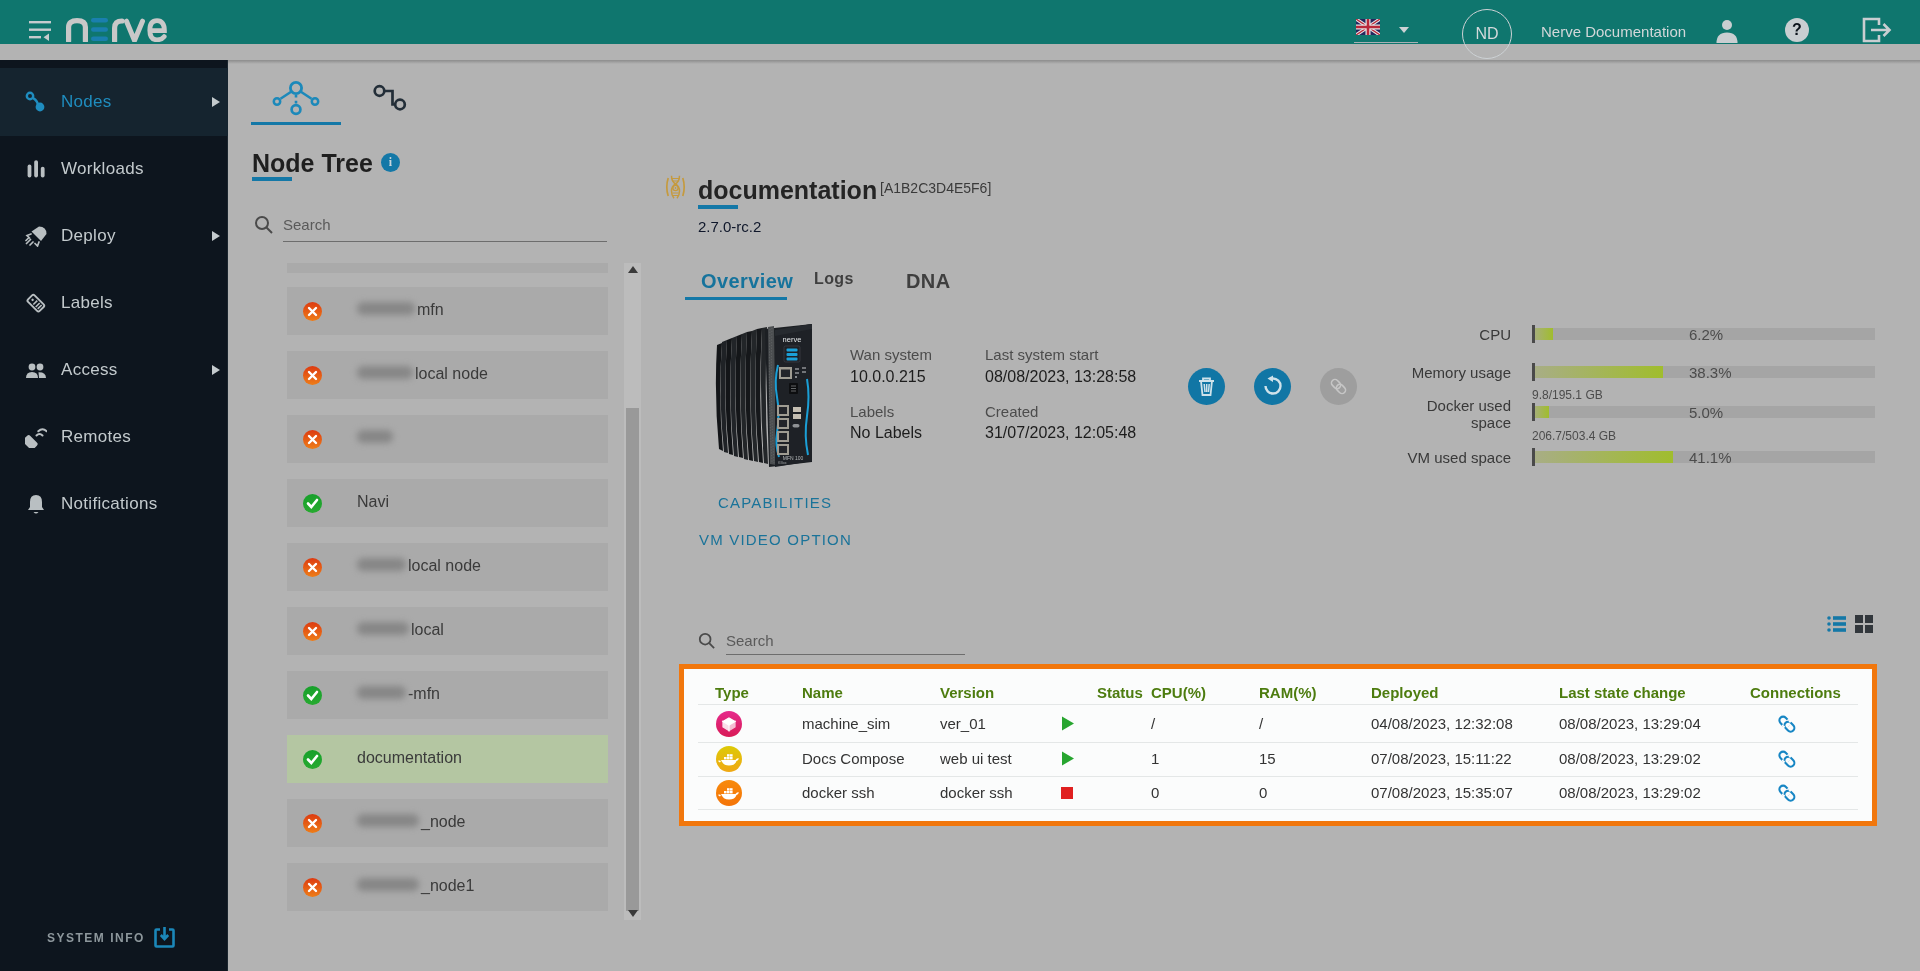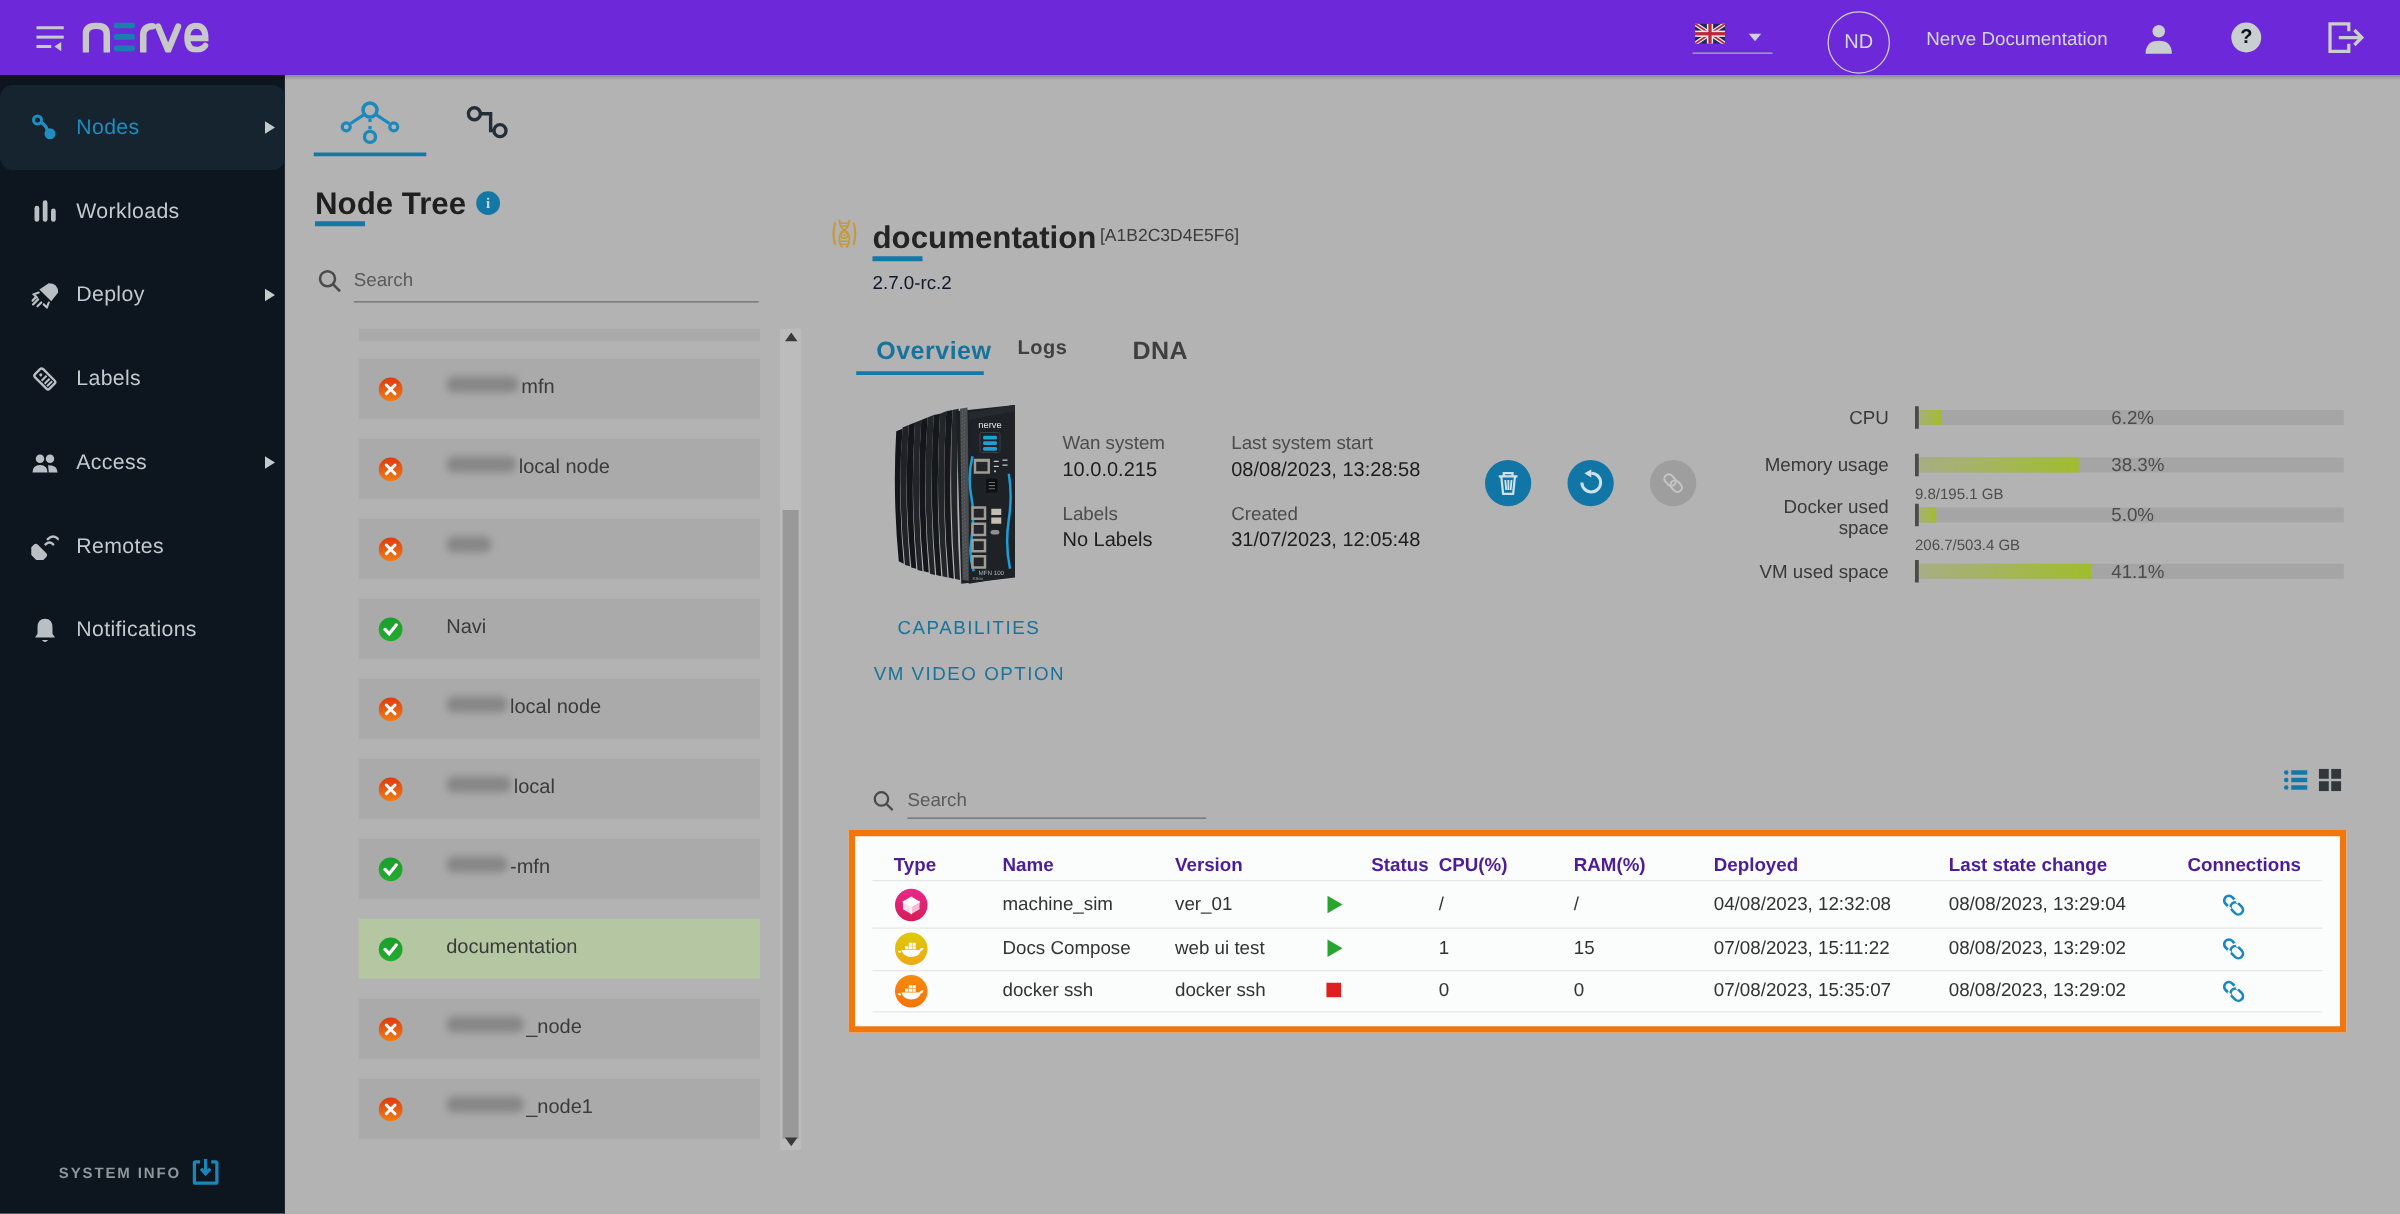--- a/index.html
+++ b/index.html
@@ -1,20 +1,20 @@
 <!DOCTYPE html>
 <html><head>
 <meta charset="utf-8">
 <style>
   * { margin:0; padding:0; box-sizing:border-box; }
   html,body { width:1920px; height:971px; overflow:hidden; font-family:"Liberation Sans", sans-serif; }
   body { background:#b3b3b3; position:relative; }
   .abs { position:absolute; }
   
-  #topbar { position:absolute; left:0; top:0; width:1920px; height:60px; background:#6d28d9; z-index:30; }
+  #topbar { position:absolute; left:0; top:0; width:1920px; height:44px; background:#0f766e; z-index:30; }
   
   #sidebar { position:absolute; left:0; top:60px; width:228px; height:911px; background:#0d151e; z-index:20; border-right:1px solid #1b262f; }
   .menu-item { position:absolute; left:0; width:228px; height:67px; color:#c3cacd; font-size:17px; }
   .menu-item .label { position:absolute; left:61px; top:50%; transform:translateY(-50%); letter-spacing:0.3px; }
   .menu-item .micon { position:absolute; left:25px; top:50%; transform:translateY(-50%); width:22px; height:22px; }
   .menu-item .arrow { position:absolute; right:8px; top:50%; transform:translateY(-50%); width:0; height:0; border-left:8px solid #c3cacd; border-top:5.5px solid transparent; border-bottom:5.5px solid transparent; }
   #mi-nodes { background:#15242f; color:#1f8dbf;  }
   #sysinfo { position:absolute; left:0; top:862px; width:228px; height:30px; color:#8d979c; font-size:12px; letter-spacing:1.5px; font-weight:bold; }
   
   #main { position:absolute; left:228px; top:60px; width:1692px; height:911px; background:#b3b3b3; }
@@ -32,21 +32,21 @@
   .dvalue { position:absolute; font-size:16px; color:#1d1d1d; }
   .gauge-label { position:absolute; font-size:15px; color:#393939; text-align:right; }
   .gbar { position:absolute; height:12px; background:#a5a5a5; }
   .gfill { position:absolute; height:12px; left:0; top:0; background:linear-gradient(90deg,#a8ad87,#a0bd2d); }
   .gtick { position:absolute; left:0; top:-3px; width:3px; height:18px; background:#4a4a4a; }
   .gpct { position:absolute; font-size:15px; color:#4c4c4c; }
   .gsub { position:absolute; font-size:12px; color:#4c4c4c; }
   .circbtn { position:absolute; width:37px; height:37px; border-radius:50%; }
   
   #wl-table { position:absolute; left:451px; top:604px; width:1198px; height:162px; background:#fbfcfc; border:5px solid #f1770d; }
-  .th { position:absolute; top:15px; font-size:15px; color:#4c1d95; font-weight:bold; white-space:nowrap; }
+  .th { position:absolute; top:15px; font-size:15px; color:#4d7c0f; font-weight:bold; white-space:nowrap; }
   .td { position:absolute; font-size:15px; color:#333; white-space:nowrap; }
   .rowsep { position:absolute; left:14px; right:14px; height:1px; background:#e4e7e7; }
   .wicon { position:absolute; width:26px; height:26px; border-radius:50%; }
 </style>
 </head>
 <body>
 
 <div id="topbar">
 
   <svg class="abs" style="left:29px;top:19px;" width="24" height="22" viewBox="0 0 24 22">
@@ -88,21 +88,21 @@
 
   <div class="abs" style="left:1785px;top:18px;width:24px;height:24px;border-radius:50%;background:#c9ced1;color:#0c131b;font-weight:bold;font-size:16px;text-align:center;line-height:24px;">?</div>
 
   <svg class="abs" style="left:1862px;top:16px;" width="30" height="28" viewBox="0 0 30 28">
     <path d="M17,9 V3 H2 V25 H17 V19" fill="none" stroke="#c9ced1" stroke-width="2.6"></path>
     <path d="M9,14 H27 M21.5,8 L27.5,14 L21.5,20" fill="none" stroke="#c9ced1" stroke-width="2.6"></path>
   </svg>
 </div>
 
 <div id="sidebar">
-  <div class="menu-item" id="mi-nodes" style="top:8px;height:68px;border-radius:10px;">
+  <div class="menu-item" id="mi-nodes" style="top:8px;height:68px;">
     <svg class="micon" viewBox="0 0 22 22">
       <circle cx="5" cy="5" r="3.2" fill="none" stroke="#1f8dbf" stroke-width="2.4"></circle>
       <path d="M8,7 Q13,10 13,15" fill="none" stroke="#1f8dbf" stroke-width="2.6"></path>
       <circle cx="15" cy="16" r="4.4" fill="#1f8dbf"></circle>
     </svg>
     <span class="label">Nodes</span>
     <span class="arrow" style="border-left-color:#c3cacd;"></span>
   </div>
   <div class="menu-item" style="top:75px;">
     <svg class="micon" viewBox="0 0 22 22">

